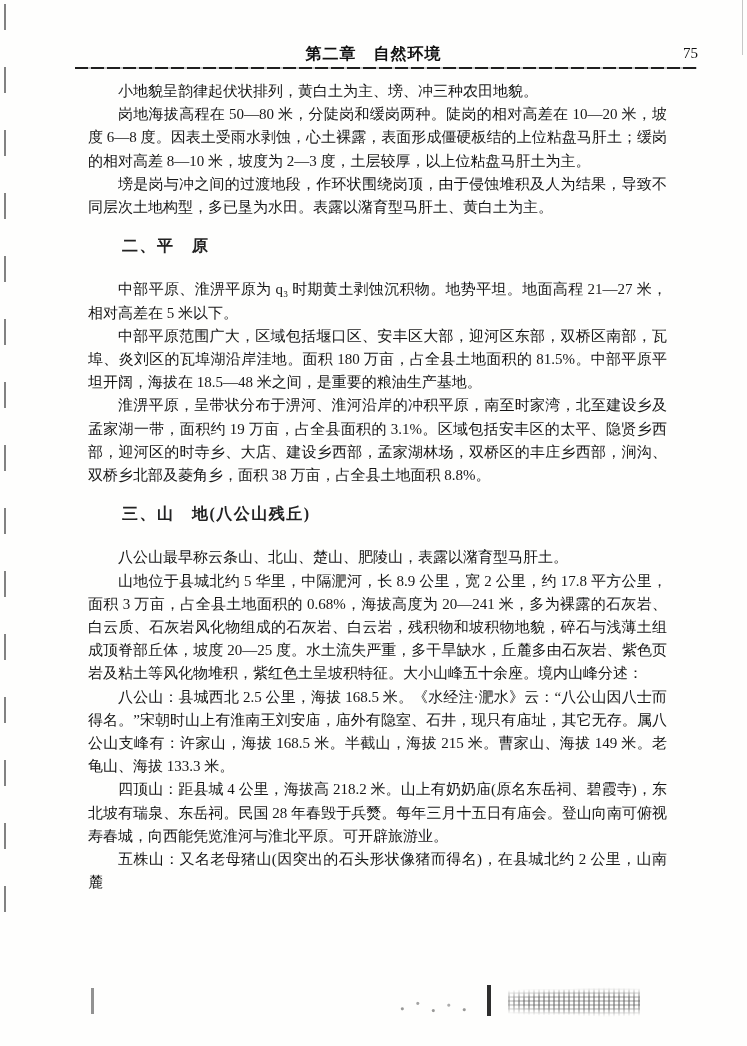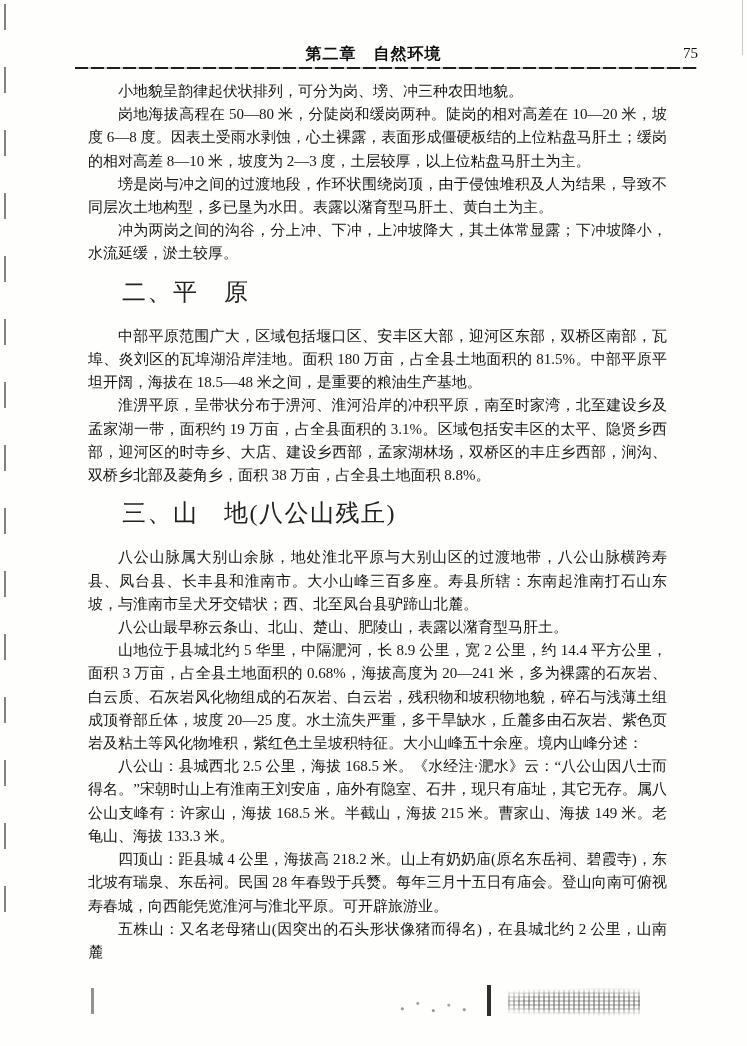--- a/index.html
+++ b/index.html
@@ -29,21 +29,21 @@
   }
   
   .content{
     position:absolute;left:88px;top:80px;width:579px;
     font-size:15px;line-height:23.2px;
     text-align:justify;
     color:#161616;
   }
   .content p{margin:0;text-indent:2em;}
   .sec-heading{
-    font-size:24px;font-weight:400;
+    font-size:16px;font-weight:700;
     margin:15px 0 21px 34px;
     letter-spacing:1.5px;
     text-indent:0;
     color:#222;
   }
   
   .artifact{position:absolute;pointer-events:none;}
   .edge-line-left{
     left:4px;top:4px;width:2px;height:944px;
     background:repeating-linear-gradient(180deg,#6c6c6c 0 26px,transparent 26px 63px);
@@ -78,33 +78,32 @@
 <div class="page">
 
   <div class="artifact edge-line-left"></div>
   <div class="artifact edge-tick-right"></div>
 
   <div class="chapter-title">第二章　自然环境</div>
   <div class="page-number">75</div>
   <div class="header-rule"></div>
 
   <div class="content">
-    <p>小地貌呈韵律起伏状排列，可分为岗、塝、冲三种农田地貌。</p>
+    <p>小地貌呈韵律起伏状排列，黄白土为主、塝、冲三种农田地貌。</p>
     <p>岗地海拔高程在 50—80 米，分陡岗和缓岗两种。陡岗的相对高差在 10—20 米，坡度 6—8 度。因表土受雨水剥蚀，心土裸露，表面形成僵硬板结的上位粘盘马肝土；缓岗的相对高差 8—10 米，坡度为 2—3 度，土层较厚，以上位粘盘马肝土为主。</p>
     <p>塝是岗与冲之间的过渡地段，作环状围绕岗顶，由于侵蚀堆积及人为结果，导致不同层次土地构型，多已垦为水田。表露以潴育型马肝土、黄白土为主。</p>
-    <p>冲为两岗之间的沟谷，分上冲、下冲，上冲坡降大，其土体常显露；下冲坡降小，水流延缓，淤土较厚。</p>
 
     <h2 class="sec-heading">二、平　原</h2>
+    <p>中部平原、淮淠平原为 q₃ 时期黄土剥蚀沉积物。地势平坦。地面高程 21—27 米，相对高差在 5 米以下。</p>
     <p>中部平原范围广大，区域包括堰口区、安丰区大部，迎河区东部，双桥区南部，瓦埠、炎刘区的瓦埠湖沿岸洼地。面积 180 万亩，占全县土地面积的 81.5%。中部平原平坦开阔，海拔在 18.5—48 米之间，是重要的粮油生产基地。</p>
     <p>淮淠平原，呈带状分布于淠河、淮河沿岸的冲积平原，南至时家湾，北至建设乡及孟家湖一带，面积约 19 万亩，占全县面积的 3.1%。区域包括安丰区的太平、隐贤乡西部，迎河区的时寺乡、大店、建设乡西部，孟家湖林场，双桥区的丰庄乡西部，涧沟、双桥乡北部及菱角乡，面积 38 万亩，占全县土地面积 8.8%。</p>
 
     <h2 class="sec-heading">三、山　地(八公山残丘)</h2>
-    <p>八公山脉属大别山余脉，地处淮北平原与大别山区的过渡地带，八公山脉横跨寿县、凤台县、长丰县和淮南市。大小山峰三百多座。寿县所辖：东南起淮南打石山东坡，与淮南市呈犬牙交错状；西、北至凤台县驴蹄山北麓。</p>
     <p>八公山最早称云条山、北山、楚山、肥陵山，表露以潴育型马肝土。</p>
-    <p>山地位于县城北约 5 华里，中隔淝河，长 8.9 公里，宽 2 公里，约 14.4 平方公里，面积 3 万亩，占全县土地面积的 0.68%，海拔高度为 20—241 米，多为裸露的石灰岩、白云质、石灰岩风化物组成的石灰岩、白云岩，残积物和坡积物地貌，碎石与浅薄土组成顶脊部丘体，坡度 20—25 度。水土流失严重，多干旱缺水，丘麓多由石灰岩、紫色页岩及粘土等风化物堆积，紫红色土呈坡积特征。大小山峰五十余座。境内山峰分述：</p>
+    <p>山地位于县城北约 5 华里，中隔淝河，长 8.9 公里，宽 2 公里，约 17.8 平方公里，面积 3 万亩，占全县土地面积的 0.68%，海拔高度为 20—241 米，多为裸露的石灰岩、白云质、石灰岩风化物组成的石灰岩、白云岩，残积物和坡积物地貌，碎石与浅薄土组成顶脊部丘体，坡度 20—25 度。水土流失严重，多干旱缺水，丘麓多由石灰岩、紫色页岩及粘土等风化物堆积，紫红色土呈坡积特征。大小山峰五十余座。境内山峰分述：</p>
     <p>八公山：县城西北 2.5 公里，海拔 168.5 米。《水经注·淝水》云：“八公山因八士而得名。”宋朝时山上有淮南王刘安庙，庙外有隐室、石井，现只有庙址，其它无存。属八公山支峰有：许家山，海拔 168.5 米。半截山，海拔 215 米。曹家山、海拔 149 米。老龟山、海拔 133.3 米。</p>
     <p>四顶山：距县城 4 公里，海拔高 218.2 米。山上有奶奶庙(原名东岳祠、碧霞寺)，东北坡有瑞泉、东岳祠。民国 28 年春毁于兵燹。每年三月十五日有庙会。登山向南可俯视寿春城，向西能凭览淮河与淮北平原。可开辟旅游业。</p>
     <p>五株山：又名老母猪山(因突出的石头形状像猪而得名)，在县城北约 2 公里，山南麓</p>
   </div>
 
   <div class="artifact smudge-tick-left"></div>
   <div class="artifact smudge-speckle"></div>
   <div class="artifact smudge-bar"></div>
   <div class="artifact smudge-cluster"></div>
 

